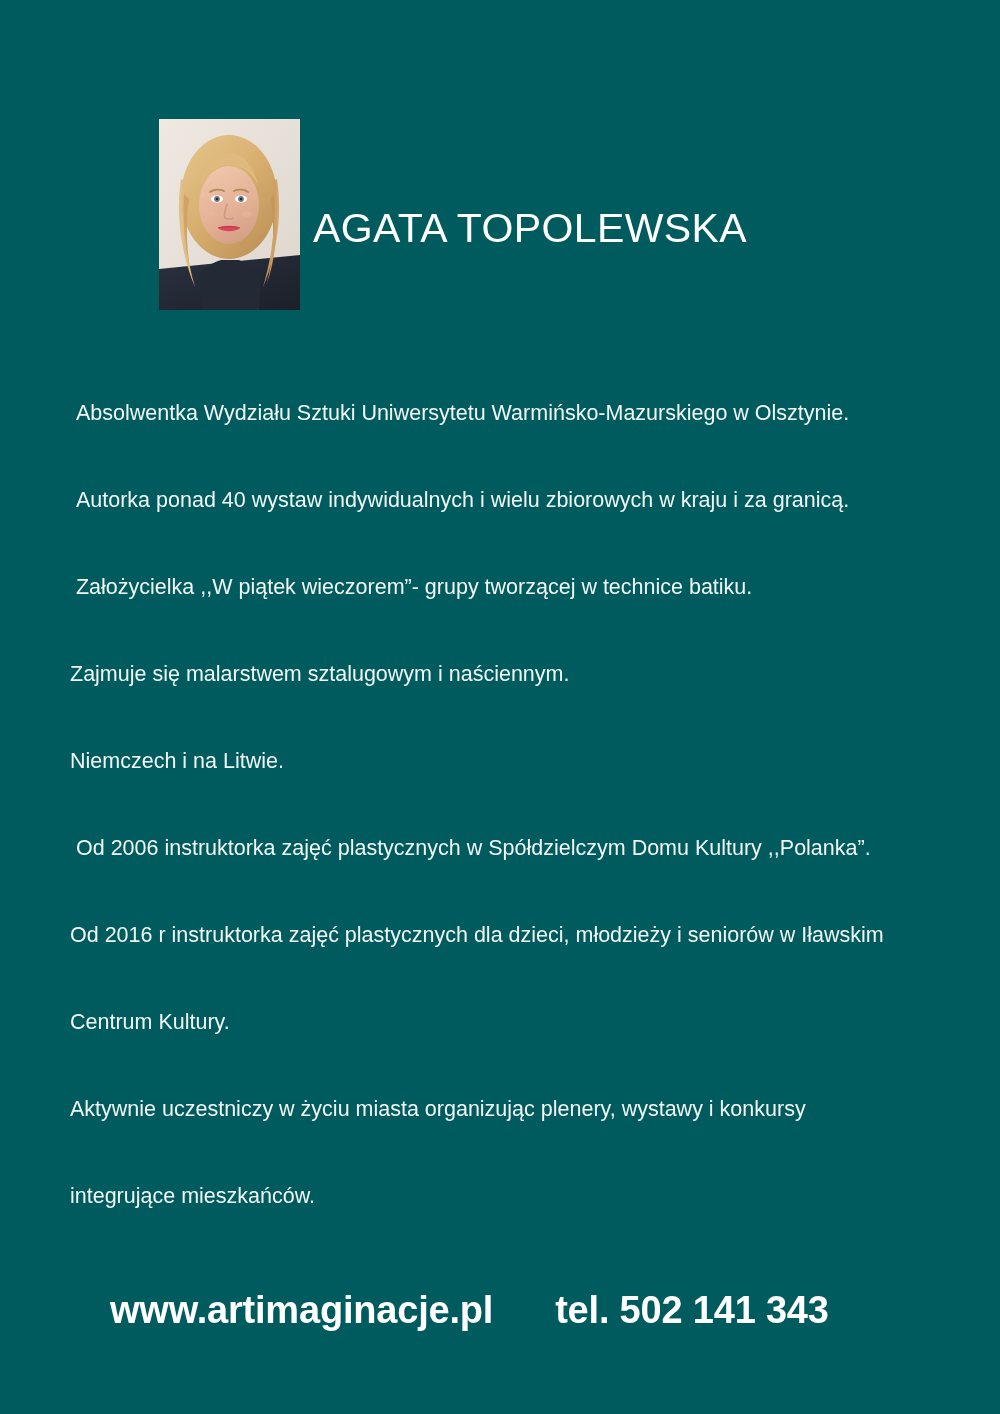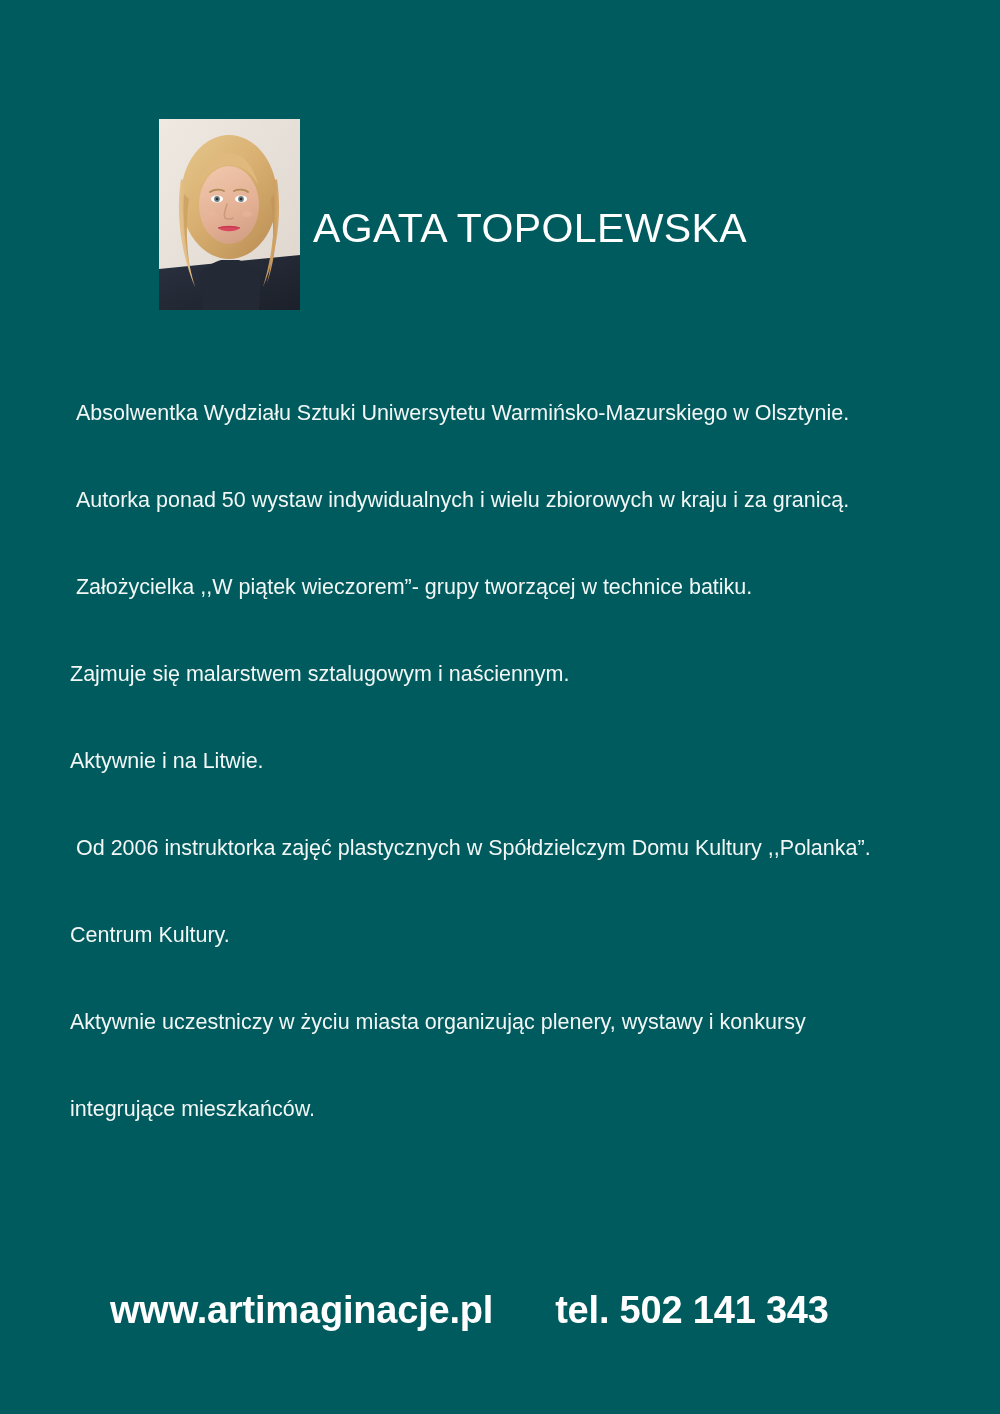--- a/index.html
+++ b/index.html
@@ -165,25 +165,26 @@
       </svg>
     </div>
 
     <div class="name-title">AGATA TOPOLEWSKA</div>
   </div>
 
   <div class="body-copy">
 
     <p class="para">
       <span class="ln"> Absolwentka Wydziału Sztuki Uniwersytetu Warmińsko-Mazurskiego w Olsztynie.</span>
-      <span class="ln"> Autorka ponad 50 wystaw indywidualnych i wielu zbiorowych w kraju i za granicą.</span>
+      <span class="ln"> Autorka ponad 40 wystaw indywidualnych i wielu zbiorowych w kraju i za granicą.</span>
       <span class="ln"> Założycielka ,,W piątek wieczorem”- grupy tworzącej w technice batiku.</span>
       <span class="ln">Zajmuje się malarstwem sztalugowym i naściennym.</span>
-      <span class="ln">Aktywnie i na Litwie.</span>
+      <span class="ln">Niemczech i na Litwie.</span>
       <span class="ln"> Od 2006 instruktorka zajęć plastycznych w Spółdzielczym Domu Kultury ,,Polanka”.</span>
+      <span class="ln">Od 2016 r instruktorka zajęć plastycznych dla dzieci, młodzieży i seniorów w Iławskim</span>
       <span class="ln">Centrum Kultury.</span>
       <span class="ln">Aktywnie uczestniczy w życiu miasta organizując plenery, wystawy i konkursy</span>
       <span class="ln">integrujące mieszkańców.</span>
     </p>
 
     <p class="para">
       
       
     </p>
 

